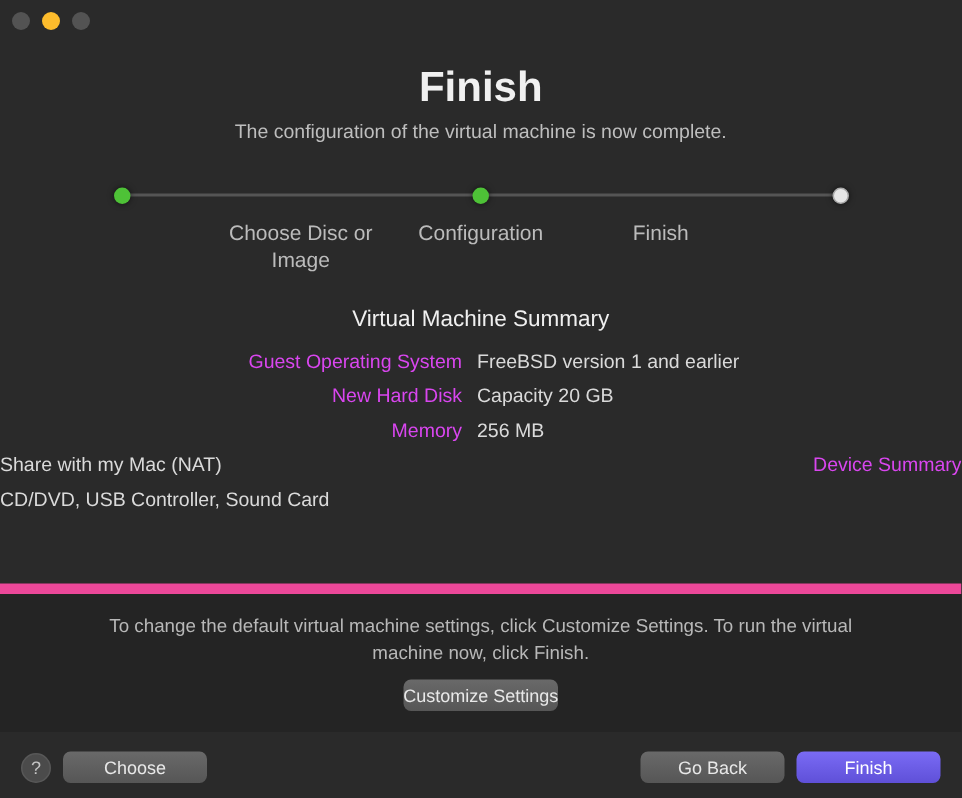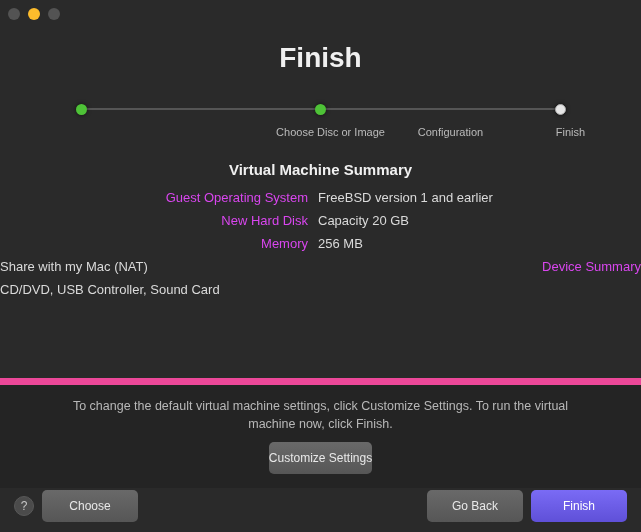--- a/index.html
+++ b/index.html
@@ -19,50 +19,51 @@
     .t.gray{background:#535353}.t.yellow{background:#FDBC2C}
     header{text-align:center;padding-top:42px}
     h1{margin:0;font-size:28px;font-weight:600;color:var(--white)}
     .sub{margin-top:6px;color:#BEBEBE;font-size:13px}
     .steps{position:relative;margin:30px auto 10px;width:490px}
     .track{position:absolute;top:4px;left:10px;right:10px;height:2px;background:var(--line)}
     .dots{position:relative;display:flex;justify-content:space-between;z-index:1}
     .dot{width:11px;height:11px;border-radius:50%;box-shadow:0 0 4px rgba(0,0,0,.6)}
     .dot.green{background:var(--green)}
     .dot.white{background:#E6E6E6;border:1px solid #aaa}
-    .step-labels{display:flex;justify-content:flex-end;width:560px;margin:4px auto 0;font-size:11px;color:#BBB}
+    .step-labels{display:flex;justify-content:center;width:560px;margin:4px auto 0;font-size:14px;color:#BBB}
     .step-labels div{width:120px;text-align:center;line-height:1.3}
     .step-labels .left{margin-left:-30px}
     .step-labels .right{margin-right:-30px}
     .summary{margin-top:22px}
-    .sum-title{text-align:center;font-size:15px;color:var(--white);font-weight:700;margin-bottom:12px}
+    .sum-title{text-align:center;font-size:15px;color:var(--white);font-weight:400;margin-bottom:12px}
     .grid{display:grid;grid-template-columns:308px 1fr;row-gap:8px;column-gap:10px}
     .k{text-align:right;color:#d946ef;font-size:13px}
     .v{color:#DADADA;font-size:13px}
     .bottom{position:absolute;bottom:44px;left:0;right:0;background:var(--hint-bg);padding:12px 48px 14px;text-align:center;border-top:7px solid #ec4899}
     .hint{font-size:12.5px;color:#B8B8B8;line-height:1.5}
-    .btn{display:inline-flex;align-items:center;justify-content:center;height:32px;border:none;border-radius:5px;background:linear-gradient(#696969,#565656);color:#E8E8E8;font-size:12px;padding:0 0;cursor:pointer}
+    .btn{display:inline-flex;align-items:center;justify-content:center;height:21px;border:none;border-radius:5px;background:linear-gradient(#696969,#565656);color:#E8E8E8;font-size:12px;padding:0 0;cursor:pointer}
     .btn.small{margin-top:8px}
     .footer{position:absolute;bottom:10px;left:0;right:0;display:flex;align-items:center;padding:0 14px;gap:8px}
     .help{width:20px;height:20px;border-radius:50%;background:#4b4b4b;color:#C6C6C6;border:1px solid #585858;display:flex;align-items:center;justify-content:center;font-size:12px;cursor:pointer}
     .footer .spacer{flex:1}
     .btn.wide{width:96px}
     .btn.primary{background:linear-gradient(#7A6BF5,#5F50D8);color:#fff;width:96px}
   </style>
 </head>
 <body>
 
 <div class="traffic">
   <div class="t gray"></div>
   <div class="t yellow"></div>
   <div class="t gray"></div>
 </div>
 
 <header>
   <h1>Finish</h1>
+  <div class="sub">The configuration of the virtual machine is now complete.</div>
 </header>
 
 <div class="steps">
   <div class="track"></div>
   <div class="dots">
     <div class="dot green"></div>
     <div class="dot green"></div>
     <div class="dot white"></div>
   </div>
 </div>

